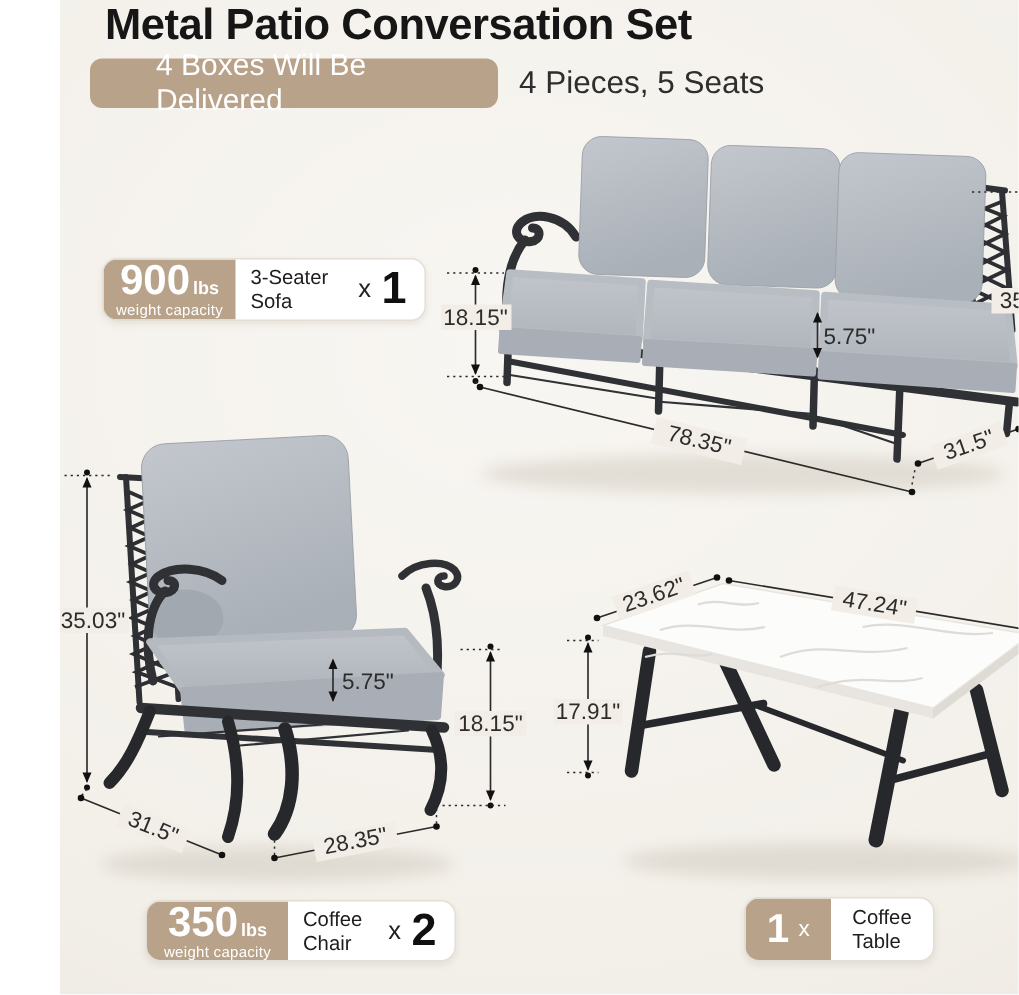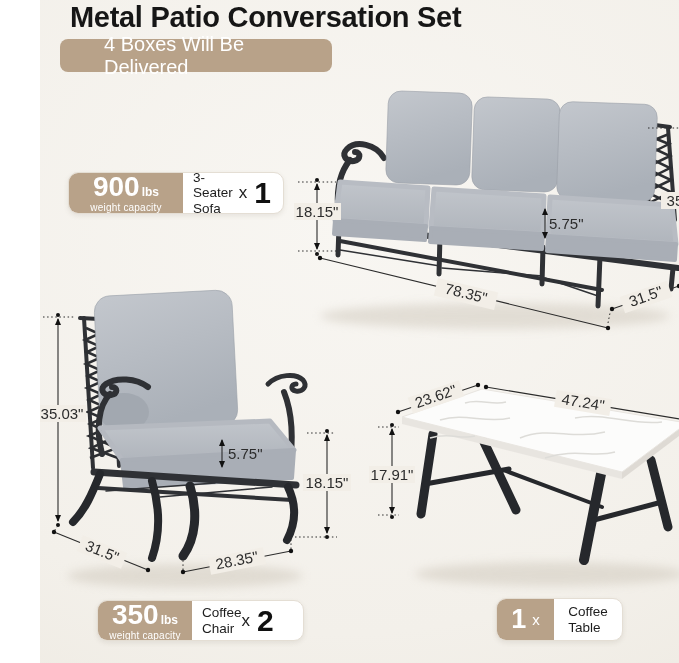--- a/index.html
+++ b/index.html
@@ -35,43 +35,44 @@
 
   .spec-badge {
     position:absolute; display:flex; background:#fff; border:1px solid #e4ded4;
     border-radius:10px; overflow:hidden; box-shadow:0 2px 5px rgba(90,75,55,.10);
   }
   .cap { background:#b8a289; color:#fff; display:flex; flex-direction:column; align-items:center; justify-content:center; line-height:1; }
   .cap-top { display:flex; align-items:baseline; gap:2px; }
   .cap-val { font-size:28px; font-weight:700; }
   .cap-unit{ font-size:12px; font-weight:700; }
   .cap-label{ font-size:10px; margin-top:2px; letter-spacing:0.2px; }
-  .spec-right { flex:1; display:flex; align-items:center; justify-content:flex-start; padding:0 12px 0 10px; }
+  .spec-right { flex:1; display:flex; align-items:center; justify-content:space-between; padding:0 12px 0 10px; }
   .spec-name { font-size:13.5px; line-height:1.15; color:#1d1d1d; display:flex; flex-direction:column; }
   .spec-qty { display:flex; align-items:center; gap:7px; }
   .spec-qty .x { font-size:17px; color:#222; }
   .spec-qty .n { font-size:30px; font-weight:800; color:#101010; }
 
   .sofa-spec  { left:28px;  top:172px; width:216px; height:42px; }
-  .sofa-spec .cap { width:114px; }
+  .sofa-spec .cap { width:88px; }
   .chair-spec { left:57px;  top:600px; width:207px; height:41px; }
   .chair-spec .cap { width:94px; }
   .table-spec { left:456px; top:598px; width:127px; height:43px; }
   .table-spec .cap { width:57px; flex-direction:row; gap:6px; align-items:center; }
   .table-spec .n-big { font-size:27px; font-weight:700; }
   .table-spec .x-white { font-size:15px; }
   .table-spec .spec-right { justify-content:center; padding:0 6px; }
 </style>
 </head>
 <body>
 
 <div class="page">
 
   <h1 class="title">Metal Patio Conversation Set</h1>
   <div class="delivery-badge">4 Boxes Will Be Delivered</div>
+  <div class="pieces">4 Pieces, 5 Seats</div>
 
   <svg class="sofa-svg" width="429" height="260" viewBox="0 0 429 260">
     <defs>
       <linearGradient id="gBack" x1="0" y1="0" x2="0.3" y2="1">
         <stop offset="0" stop-color="#c3c7cd"></stop>
           <stop offset="1" stop-color="#aab0b8"></stop>
       </linearGradient>
       <linearGradient id="gSeat" x1="0" y1="0" x2="0" y2="1">
         <stop offset="0" stop-color="#c1c5cb"></stop>
           <stop offset="1" stop-color="#b0b5bc"></stop>

